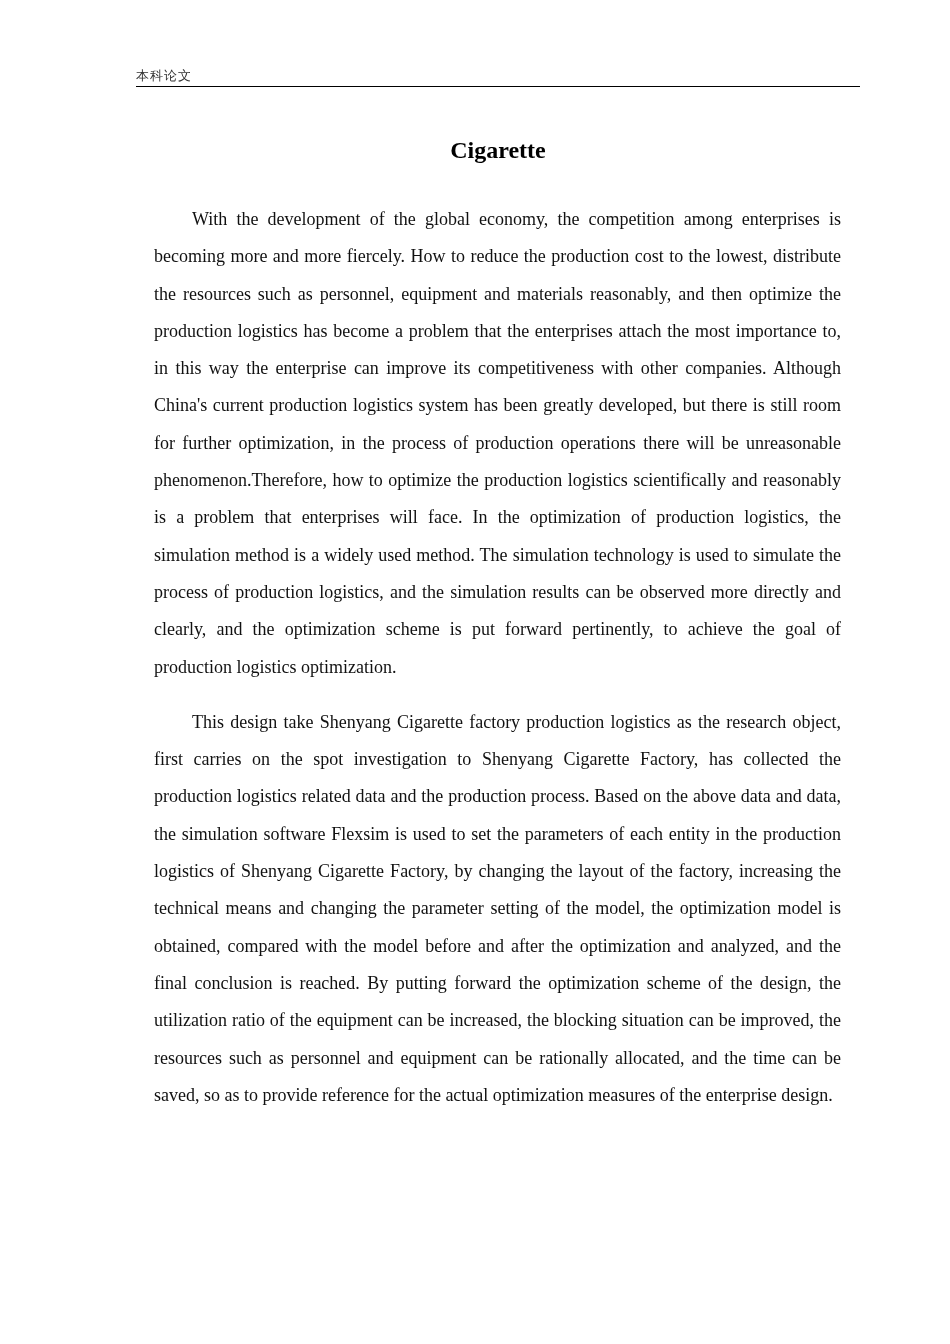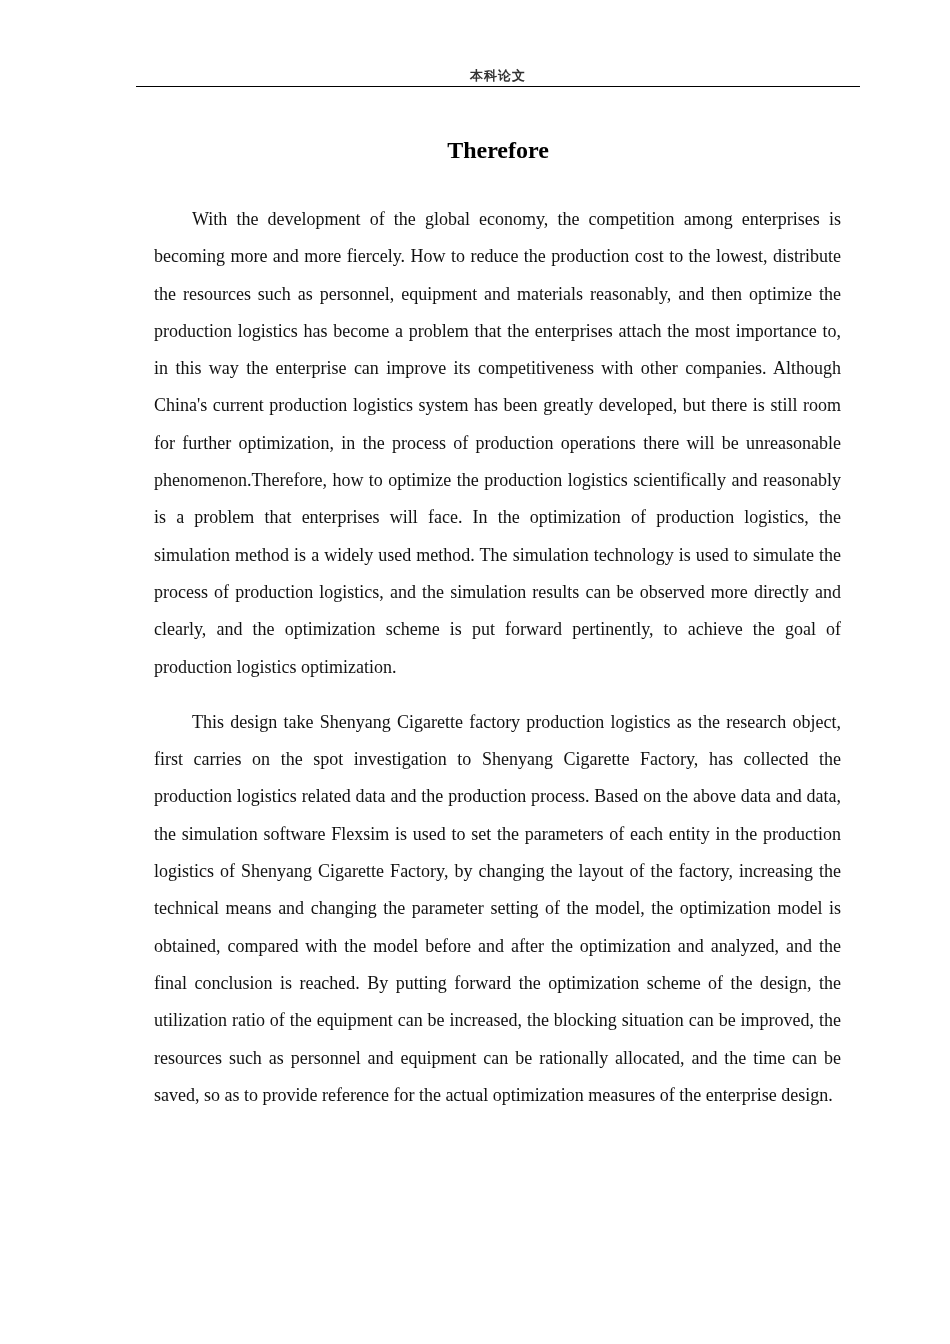--- a/index.html
+++ b/index.html
@@ -15,22 +15,21 @@
       font-family: "Liberation Serif", "DejaVu Serif", serif;
       color: #111111;
     }
     .page-header {
       position: absolute;
       left: 136px;
       top: 66px;
       width: 724px;
       height: 20px;
       border-bottom: 1.6px solid #000000;
-      text-align: center;
-      font-weight: bold;
+      text-align: left;
     }
     .page-header-text {
       font-family: "DejaVu Serif", "Liberation Serif", serif;
       font-size: 13px;
       line-height: 20px;
       color: #333333;
       letter-spacing: 1px;
     }
     .title {
       position: absolute;
@@ -59,18 +58,18 @@
       color: #111111;
     }
   </style>
 </head>
 <body>
 
 <div class="page-header">
   <span class="page-header-text">本科论文</span>
 </div>
 
-<h1 class="title">Therefore</h1>
+<h1 class="title">Cigarette</h1>
 
 <div class="body">
   <p class="para">With the development of the global economy, the competition among enterprises is becoming more and more fiercely. How to reduce the production cost to the lowest, distribute the resources such as personnel, equipment and materials reasonably, and then optimize the production logistics has become a problem that the enterprises attach the most importance to, in this way the enterprise can improve its competitiveness with other companies. Although China's current production logistics system has been greatly developed, but there is still room for further optimization, in the process of production operations there will be unreasonable phenomenon.Therefore, how to optimize the production logistics scientifically and reasonably is a problem that enterprises will face. In the optimization of production logistics, the simulation method is a widely used method. The simulation technology is used to simulate the process of production logistics, and the simulation results can be observed more directly and clearly, and the optimization scheme is put forward pertinently, to achieve the goal of production logistics optimization.</p>
   <p class="para">This design take Shenyang Cigarette factory production logistics as the research object, first carries on the spot investigation to Shenyang Cigarette Factory, has collected the production logistics related data and the production process. Based on the above data and data, the simulation software Flexsim is used to set the parameters of each entity in the production logistics of Shenyang Cigarette Factory, by changing the layout of the factory, increasing the technical means and changing the parameter setting of the model, the optimization model is obtained, compared with the model before and after the optimization and analyzed, and the final conclusion is reached. By putting forward the optimization scheme of the design, the utilization ratio of the equipment can be increased, the blocking situation can be improved, the resources such as personnel and equipment can be rationally allocated, and the time can be saved, so as to provide reference for the actual optimization measures of the enterprise design.</p>
 </div>
 
 </body></html>

